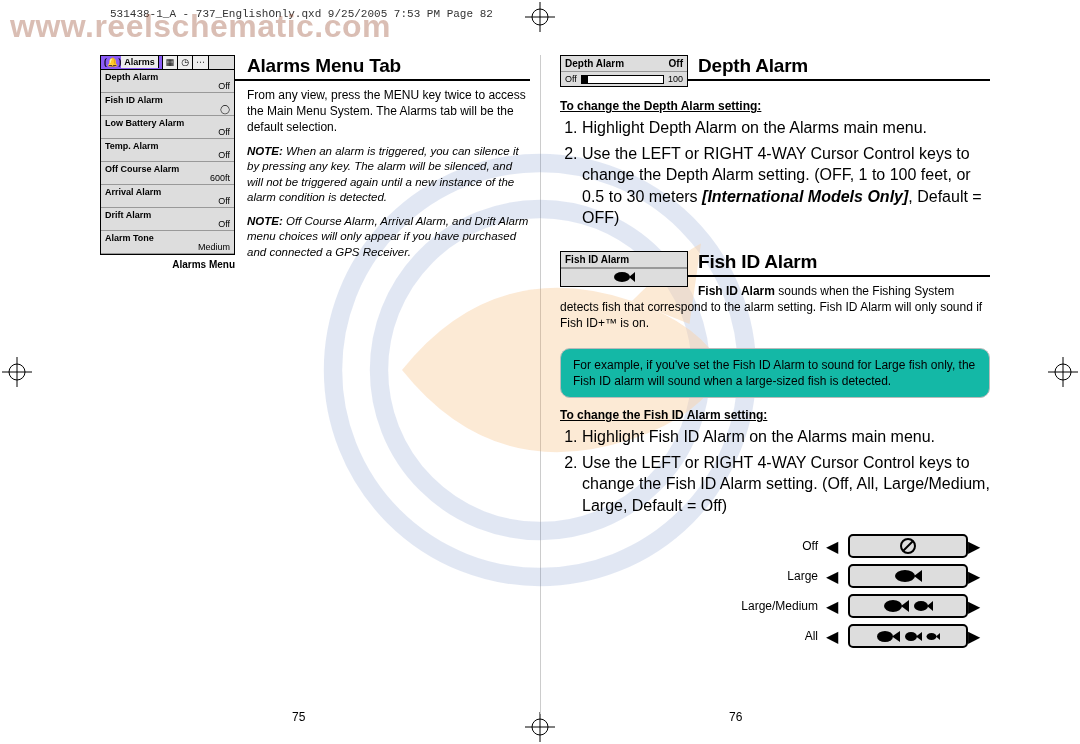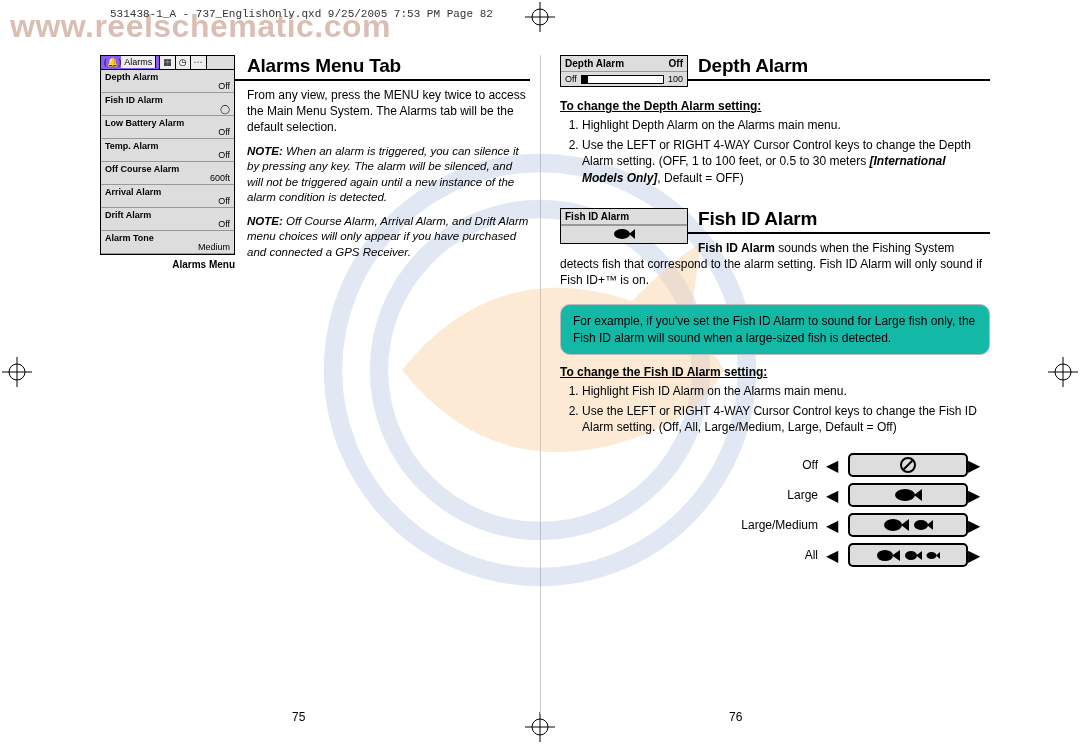--- a/index.html
+++ b/index.html
@@ -81,21 +81,21 @@
     margin-bottom: 8px;
   }
   .note-text b { font-style: italic; }
   .subhead {
     font-size: 12px;
     font-weight: bold;
     text-decoration: underline;
     margin: 6px 0 4px;
   }
   ol.steps { list-style: decimal; padding-left: 22px; }
-  ol.steps li { font-size: 12px; line-height: 1.35; margin-bottom: 4px; }
+  ol.steps li { font-size: 16px; line-height: 1.35; margin-bottom: 4px; }
   .callout {
     border: 1px solid #bbb;
     border-radius: 10px;
     background: #14b8a6;
     padding: 8px 12px;
     margin: 8px 0 10px;
     font-size: 12px;
     line-height: 1.35;
   }
   
@@ -106,21 +106,21 @@
     border: 1px solid #000;
     font-family: "Arial Narrow", Arial, sans-serif;
   }
   .alarms-tabs {
     display:flex; border-bottom:1px solid #000; font-size:9px;
   }
   .alarms-tabs span {
     flex:0 0 auto; padding:1px 3px; border-right:1px solid #000;
     background:#eee;
   }
-  .alarms-tabs span.active { background:#8b5cf6; font-weight:normal; }
+  .alarms-tabs span.active { background:#8b5cf6; font-weight:bold; }
   .alarm-row {
     display:flex; justify-content:space-between;
     font-size:9px; padding:2px 4px 10px 4px;
     border-bottom:1px solid #999;
     position:relative;
   }
   .alarm-row .lbl { font-weight:bold; }
   .alarm-row .val {
     position:absolute; right:4px; bottom:1px;
   }

